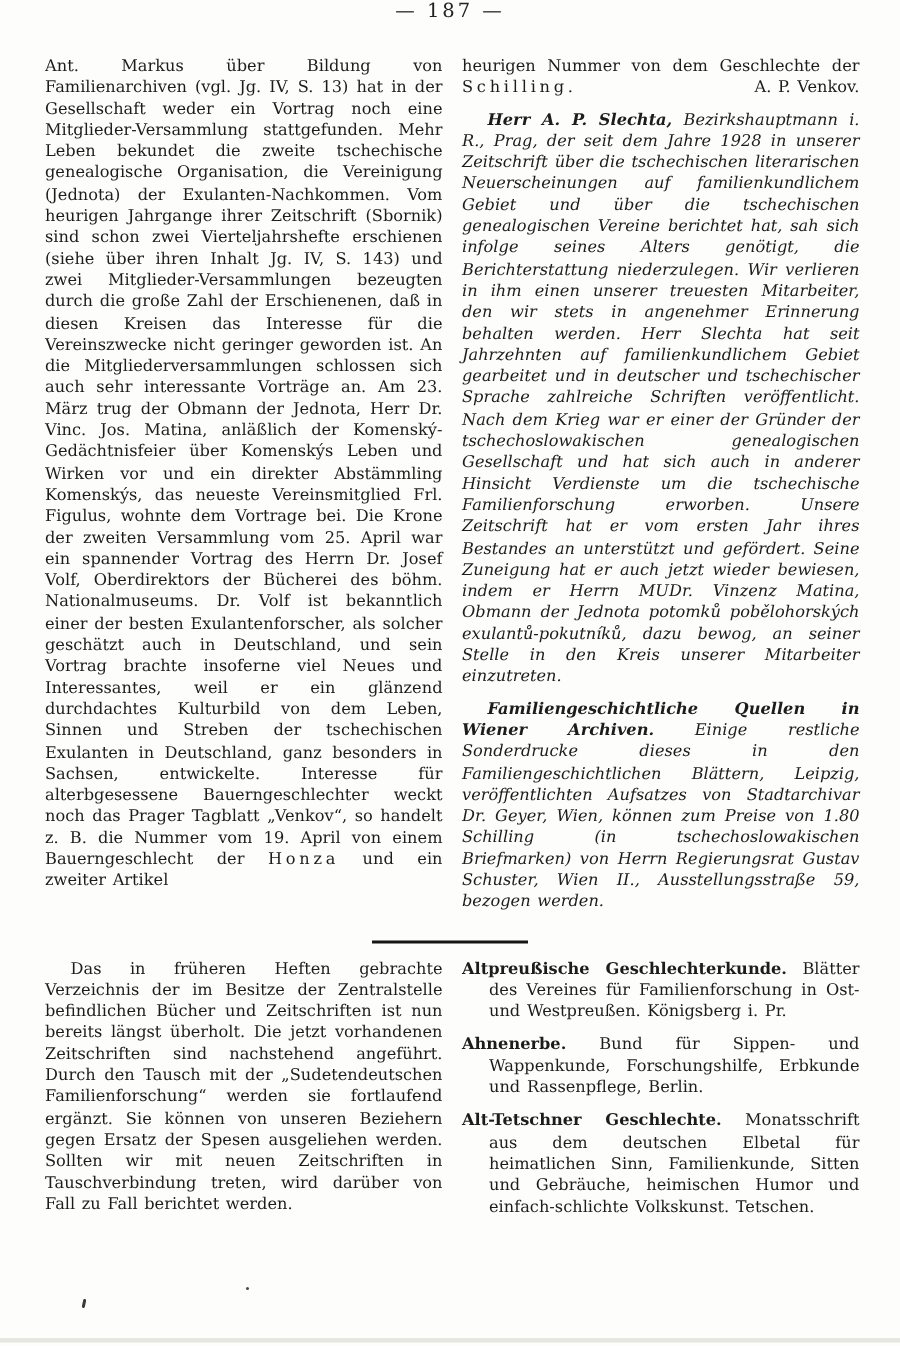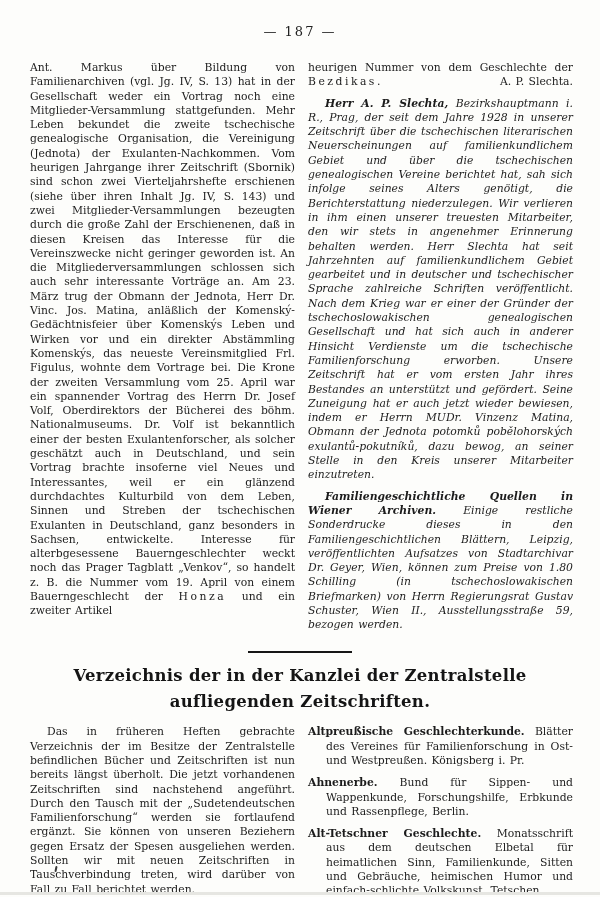--- a/index.html
+++ b/index.html
@@ -11,21 +11,20 @@
     position: relative;
     width: 600px;
     height: 897px;
     overflow: hidden;
     background: #fdfdfb;
     color: #1c1c1c;
     font-family: "DejaVu Serif", "Liberation Serif", serif;
   }
   .pageno {
     text-align: center;
-    padding-top: 24px;
     font-size: 13px;
     letter-spacing: 2px;
     color: #222;
   }
   .cols {
     display: flex;
     gap: 13px;
     padding: 0 27px 0 30px;
   }
   .cols.top { margin-top: 22px; }
@@ -99,29 +98,28 @@
 
 <div class="page">
 
   <div class="pageno">— 187 —</div>
 
   <div class="cols top">
     <div class="col">
       <p class="para"><span>Ant. Markus über Bildung von Familienarchiven (vgl. Jg. IV, S. 13) hat in der Gesellschaft weder ein Vortrag noch eine Mitglieder-Versammlung stattgefunden. Mehr Leben bekundet die zweite tschechische genealogische Organisation, die Vereinigung (Jednota) der Exulanten-Nachkommen. Vom heurigen Jahrgange ihrer Zeitschrift (Sbornik) sind schon zwei Vierteljahrshefte erschienen (siehe über ihren Inhalt Jg. IV, S. 143) und zwei Mitglieder-Versammlungen bezeugten durch die große Zahl der Erschienenen, daß in diesen Kreisen das Interesse für die Vereinszwecke nicht geringer geworden ist. An die Mitgliederversammlungen schlossen sich auch sehr interessante Vorträge an. Am 23. März trug der Obmann der Jednota, Herr Dr. Vinc. Jos. Matina, anläßlich der Komenský-Gedächtnisfeier über Komenskýs Leben und Wirken vor und ein direkter Abstämmling Komenskýs, das neueste Vereinsmitglied Frl. Figulus, wohnte dem Vortrage bei. Die Krone der zweiten Versammlung vom 25. April war ein spannender Vortrag des Herrn Dr. Josef Volf, Oberdirektors der Bücherei des böhm. Nationalmuseums. Dr. Volf ist bekanntlich einer der besten Exulantenforscher, als solcher geschätzt auch in Deutschland, und sein Vortrag brachte insoferne viel Neues und Interessantes, weil er ein glänzend durchdachtes Kulturbild von dem Leben, Sinnen und Streben der tschechischen Exulanten in Deutschland, ganz besonders in Sachsen, entwickelte. Interesse für alterbgesessene Bauerngeschlechter weckt noch das Prager Tagblatt „Venkov“, so handelt z. B. die Nummer vom 19. April von einem Bauerngeschlecht der </span><span class="gesperrt">Honza</span><span> und ein zweiter Artikel</span></p>
     </div>
     <div class="col">
-      <p class="para"><span>heurigen Nummer von dem Geschlechte der </span><span class="gesperrt">Bezdikas.</span><span class="sig">A. P. Slechta.</span></p>
+      <p class="para"><span>heurigen Nummer von dem Geschlechte der </span><span class="gesperrt">Schilling.</span><span class="sig">A. P. Venkov.</span></p>
       <p class="para ind"><span class="lead">Herr A. P. Slechta,</span><span> Bezirkshauptmann i. R., Prag, der seit dem Jahre 1928 in unserer Zeitschrift über die tschechischen literarischen Neuerscheinungen auf familienkundlichem Gebiet und über die tschechischen genealogischen Vereine berichtet hat, sah sich infolge seines Alters genötigt, die Berichterstattung niederzulegen. Wir verlieren in ihm einen unserer treuesten Mitarbeiter, den wir stets in angenehmer Erinnerung behalten werden. Herr Slechta hat seit Jahrzehnten auf familienkundlichem Gebiet gearbeitet und in deutscher und tschechischer Sprache zahlreiche Schriften veröffentlicht. Nach dem Krieg war er einer der Gründer der tschechoslowakischen genealogischen Gesellschaft und hat sich auch in anderer Hinsicht Verdienste um die tschechische Familienforschung erworben. Unsere Zeitschrift hat er vom ersten Jahr ihres Bestandes an unterstützt und gefördert. Seine Zuneigung hat er auch jetzt wieder bewiesen, indem er Herrn MUDr. Vinzenz Matina, Obmann der Jednota potomků pobělohorských exulantů-pokutníků, dazu bewog, an seiner Stelle in den Kreis unserer Mitarbeiter einzutreten.</span></p>
       <p class="para ind"><span class="lead">Familiengeschichtliche Quellen in Wiener Archiven.</span><span> Einige restliche Sonderdrucke dieses in den Familiengeschichtlichen Blättern, Leipzig, veröffentlichten Aufsatzes von Stadtarchivar Dr. Geyer, Wien, können zum Preise von 1.80 Schilling (in tschechoslowakischen Briefmarken) von Herrn Regierungsrat Gustav Schuster, Wien II., Ausstellungsstraße 59, bezogen werden.</span></p>
     </div>
   </div>
 
   <hr class="rule-divider">
 
-  <h1 class="section-heading">Verzeichnis der in der Kanzlei der Zentralstelle aufliegenden Zeitschriften.</h1>
 
   <div class="cols bottom">
     <div class="col">
       <p class="para ind">Das in früheren Heften gebrachte Verzeichnis der im Besitze der Zentralstelle befindlichen Bücher und Zeitschriften ist nun bereits längst überholt. Die jetzt vorhandenen Zeitschriften sind nachstehend angeführt. Durch den Tausch mit der „Sudetendeutschen Familienforschung“ werden sie fortlaufend ergänzt. Sie können von unseren Beziehern gegen Ersatz der Spesen ausgeliehen werden. Sollten wir mit neuen Zeitschriften in Tauschverbindung treten, wird darüber von Fall zu Fall berichtet werden.</p>
     </div>
     <div class="col">
       <p class="entry"><span class="lead">Altpreußische Geschlechterkunde.</span> <span>Blätter des Vereines für Familienforschung in Ost- und Westpreußen. Königsberg i. Pr.</span></p>
       <p class="entry"><span class="lead">Ahnenerbe.</span> <span>Bund für Sippen- und Wappenkunde, Forschungshilfe, Erbkunde und Rassenpflege, Berlin.</span></p>
       <p class="entry"><span class="lead">Alt-Tetschner Geschlechte.</span> <span>Monatsschrift aus dem deutschen Elbetal für heimatlichen Sinn, Familienkunde, Sitten und Gebräuche, heimischen Humor und einfach-schlichte Volkskunst. Tetschen.</span></p>
     </div>

